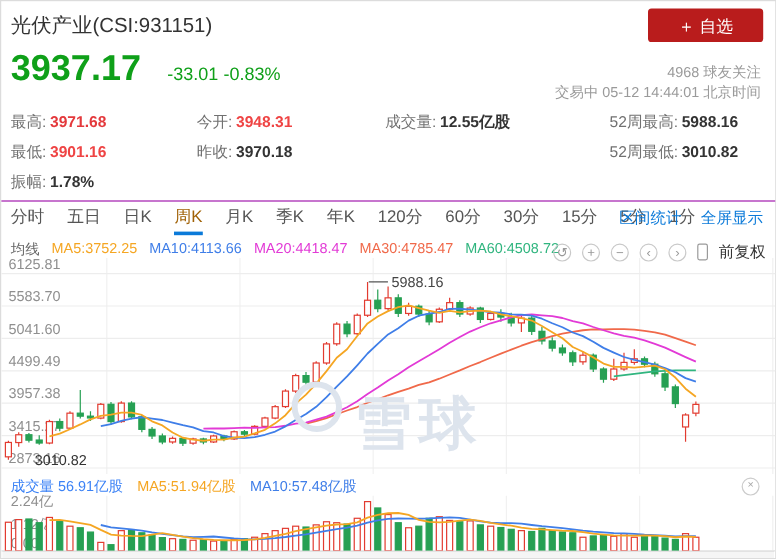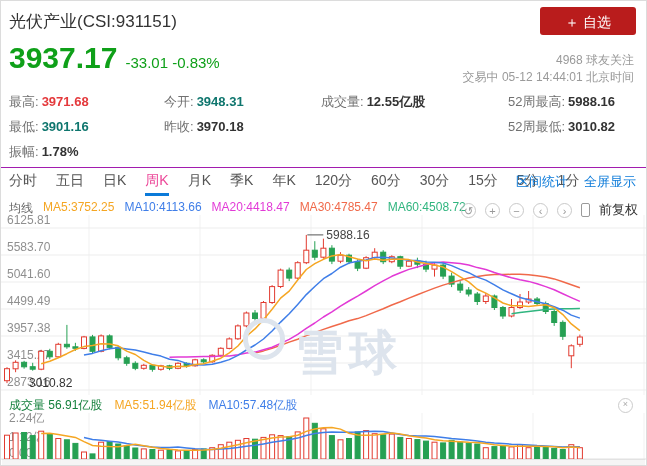--- a/index.html
+++ b/index.html
@@ -4,53 +4,53 @@
 <style>
   html,body{margin:0;padding:0;background:#fff;}
   body{font-family:"Liberation Sans","DejaVu Sans",sans-serif;}
   #frame{position:relative;width:647px;height:466px;background:#fff;border:1px solid #dcdcdc;box-sizing:border-box;overflow:hidden;}
   
   .title{position:absolute;left:8px;top:9px;font-size:17px;color:#333;}
   .follow-btn{position:absolute;right:10px;top:6px;width:96px;height:28px;background:#b91c1c;color:#fff;
     font-size:14px;border:none;border-radius:3px;line-height:28px;text-align:center;cursor:pointer;}
   .price-row{position:absolute;left:8px;top:40px;white-space:nowrap;}
   .price{font-size:30px;font-weight:bold;color:#0fa019;}
-  .chg{font-size:15px;color:#0fa019;margin-left:8px;}
+  .chg{font-size:15px;color:#0fa019;margin-left:22px;}
   .meta{position:absolute;right:12px;top:51px;text-align:right;font-size:12px;color:#9a9a9a;line-height:17px;}
   
   .stats{position:absolute;left:8px;top:92px;display:flex;font-size:13px;gap:45px;}
   .stats .col{display:flex;flex-direction:column;}
   .stats .col:nth-child(1){width:110px;}
   .stats .col:nth-child(2){width:112px;}
   .stats .col:nth-child(3){width:142px;}
   .stat{margin-bottom:7px;white-space:nowrap;}
   .stat .lb{color:#717171;}
   .stat .vl{color:#333;font-weight:bold;margin-left:3px;}
-  .stat .vl.red{color:#e4393c;} .stat .vl.green{color:#0f766e;}
+  .stat .vl.red{color:#e4393c;} .stat .vl.green{color:#ef4444;}
   
   .tabbar{position:absolute;left:0;top:166px;width:647px;height:28px;border-top:1px solid #a21caf;
     display:flex;align-items:center;}
   .tabs{display:flex;gap:19px;padding-left:8px;}
   .tab{font-size:14px;color:#555;cursor:pointer;position:relative;padding:4px 0 6px;}
-  .tab.active{color:#ec4899;}
+  .tab.active{color:#a16207;}
   .tab.active:after{content:"";position:absolute;left:0;right:0;bottom:0;height:3px;background:#0b7ad9;}
   .tab-links{position:absolute;right:12px;display:flex;gap:16px;}
   .tab-link{font-size:13px;color:#0b7ad9;cursor:pointer;}
   
   .legend-row{position:absolute;left:8px;top:199px;display:flex;gap:10px;font-size:12px;white-space:nowrap;}
   .legend-prefix{color:#666;}
   .tools{position:absolute;right:8px;top:200px;display:flex;gap:9px;align-items:center;}
   .icon-circle{width:15px;height:15px;border:1px solid #c9c9c9;border-radius:50%;color:#999;font-size:11px;
     line-height:14px;text-align:center;cursor:pointer;box-sizing:border-box;}
   .icon-phone{width:9px;height:14px;border:1.5px solid #9a9a9a;border-radius:2px;cursor:pointer;box-sizing:border-box;}
   .adjust{font-size:13px;color:#333;cursor:pointer;}
   
   #main-chart{position:absolute;left:0;top:214px;width:647px;height:180px;}
   #vol-legend{position:absolute;left:8px;top:396px;display:flex;gap:12px;font-size:12px;white-space:nowrap;}
-  #vol-legend .v-main{color:#15803d;}
+  #vol-legend .v-main{color:#3b82f6;}
   .vol-close{position:absolute;right:13px;top:397px;width:13px;height:13px;border:1px solid #ccc;border-radius:50%;
     color:#aaa;font-size:9px;line-height:11px;text-align:center;cursor:pointer;}
   #vol-chart{position:absolute;left:0;top:412px;width:647px;height:54px;}
   .vol-tick{position:absolute;left:8px;font-size:12px;color:#8f8f8f;}
   .vt0{top:409px;} .vt1{top:428px;} .vt2{top:445px;}
   .footer-strip{position:absolute;left:1px;right:1px;top:458px;height:7px;background:#f5f5f5;border-top:1px solid #e2e2e2;}
   
   .watermark{position:absolute;left:242px;top:292px;display:flex;align-items:center;gap:10px;color:#dde4ed;pointer-events:none;}
   .wm-ring{width:42px;height:42px;border:5px solid #dde4ed;border-radius:50%;box-sizing:border-box;}
   .wm-text{font-size:48px;font-weight:bold;letter-spacing:6px;margin-top:28px;}

